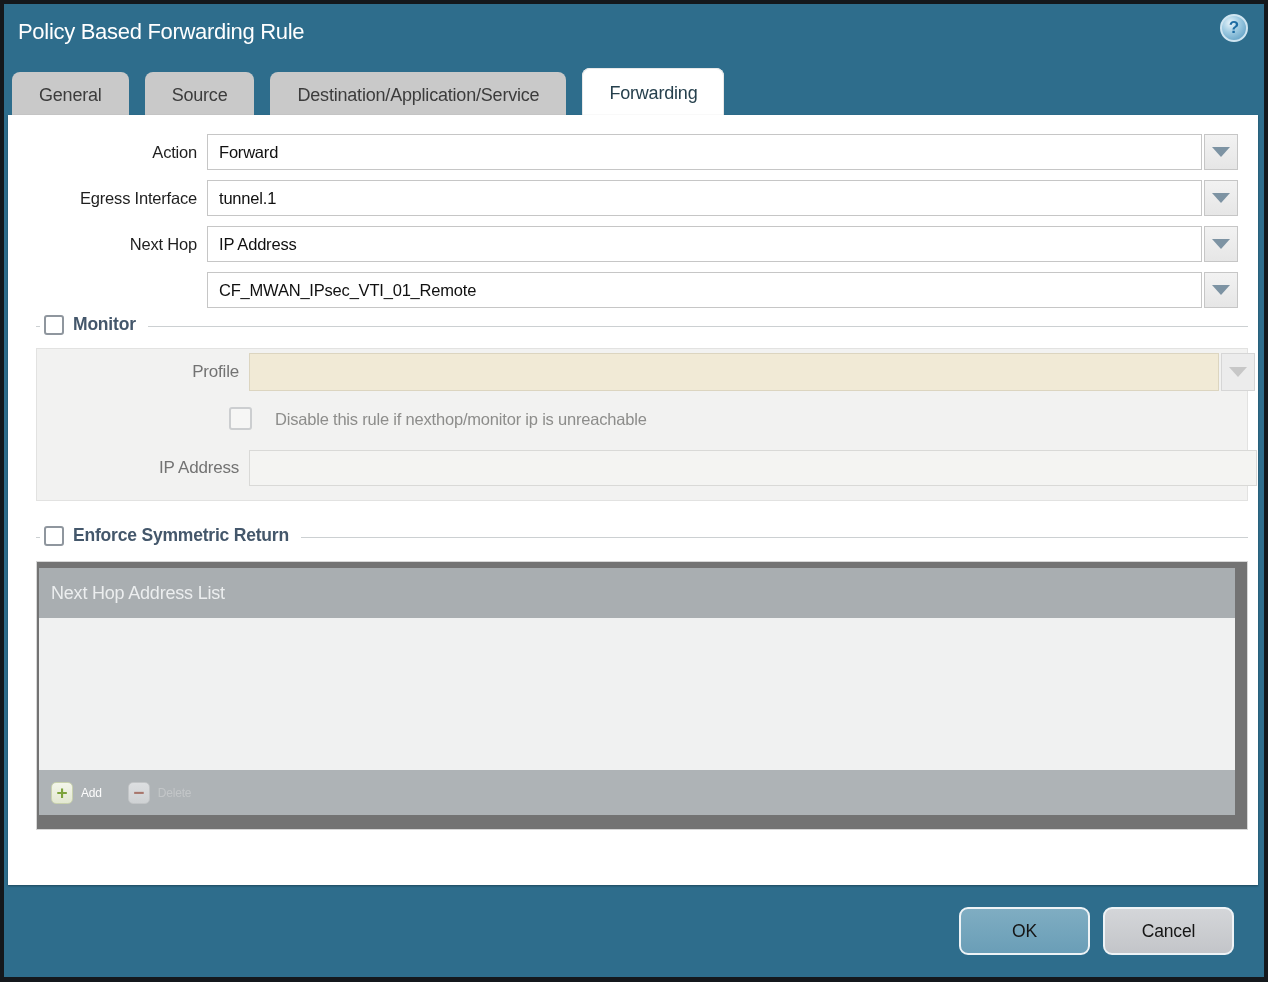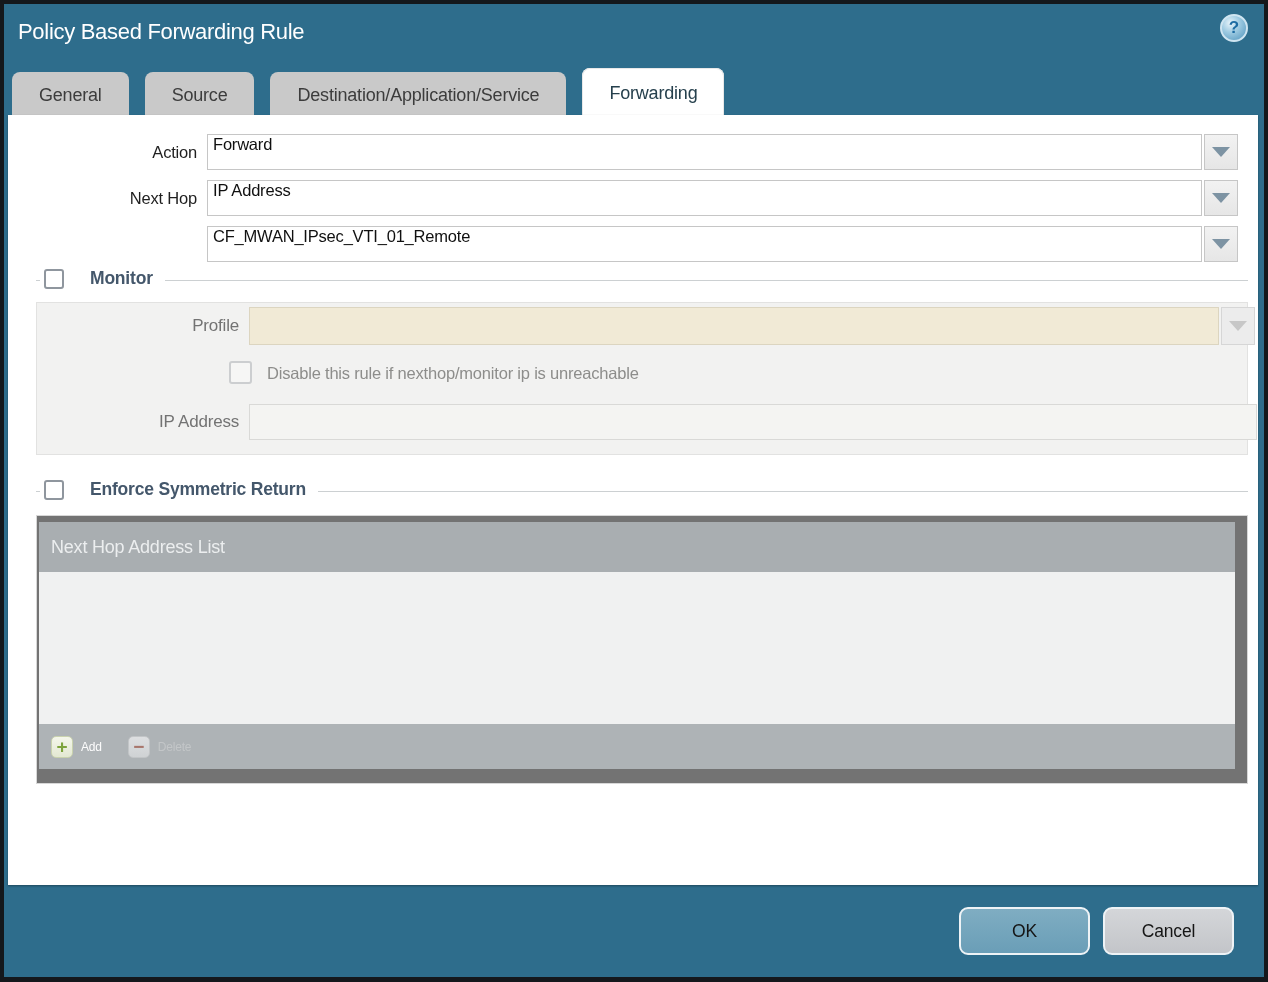--- a/index.html
+++ b/index.html
@@ -44,21 +44,21 @@
   }
   .frow{display:flex;align-items:center;margin-top:10px;}
   .frow.first{margin-top:19px;}
   .flabel{
     width:199px;text-align:right;padding-right:10px;box-sizing:border-box;
     font-size:16.5px;color:#1f1f1f;letter-spacing:-0.2px;flex:none;
   }
   .fspacer{width:199px;flex:none;}
   .field{
     width:995px;height:36px;border:1px solid #c6c6c6;background:#fff;
-    box-sizing:border-box;display:flex;padding:0 5px;
+    box-sizing:border-box;display:flex;align-items:center;padding:0 11px;
     font-size:16.5px;color:#101010;letter-spacing:-0.2px;flex:none;
   }
   .dd-btn{
     width:34px;height:36px;margin-left:2px;flex:none;box-sizing:border-box;
     background:linear-gradient(#f2f2f2,#e6e6e6);border:1px solid #c6c6c6;
     display:flex;align-items:center;justify-content:center;cursor:pointer;
   }
   .dd-arrow{
     width:0;height:0;border-left:9px solid transparent;border-right:9px solid transparent;
     border-top:10px solid #7d93a3;
@@ -68,42 +68,42 @@
 
   
   .fieldset{
     position:relative;margin-left:28px;width:1212px;border-top:1px solid #ccd0d2;
     box-sizing:border-box;
   }
   .fieldset.monitor{margin-top:18px;}
   .fieldset.symret{margin-top:36px;}
   .legend{
     position:absolute;top:-13px;left:4px;background:#ffffff;padding:0 12px 0 4px;
-    display:flex;align-items:center;gap:26px;
+    display:flex;align-items:center;gap:9px;
   }
   .legend-label{font-size:17.5px;font-weight:bold;color:#44576b;letter-spacing:-0.2px;}
   .checkbox{
     width:20px;height:20px;border:2px solid #8f969e;border-radius:3px;background:#ffffff;
     box-sizing:border-box;cursor:pointer;flex:none;
   }
   .checkbox.disabled{width:23px;height:23px;border:2px solid #ccced0;background:#f6f6f5;cursor:default;}
 
   .panel{
     margin-top:21px;background:#f2f2f1;border:1px solid #e2e2e1;box-sizing:border-box;
   }
   .panel.monitor-panel{padding:4px 0 14px 0;}
   .mrow{display:flex;align-items:center;}
   .mlabel{
     width:212px;text-align:right;padding-right:10px;box-sizing:border-box;
     font-size:17px;color:#737373;letter-spacing:-0.2px;flex:none;
   }
   .field.cream{width:970px;height:38px;background:#f1ead6;border:1px solid #dcd5c0;}
   .dd-btn.h38{height:38px;}
   .field.gray-disabled{width:1008px;height:36px;background:#f4f4f2;border:1px solid #d9d9d7;}
-  .disable-row{margin:18px 0 0 192px;display:flex;align-items:center;gap:15px;}
+  .disable-row{margin:18px 0 0 192px;display:flex;align-items:center;gap:23px;}
   .disable-row .checkbox.disabled{margin-top:-2px;}
   .disable-label{font-size:16.5px;color:#8d8d8b;letter-spacing:-0.2px;}
   .mrow.ip{margin-top:20px;}
 
   
   .panel.grid-panel{margin-top:23px;background:#737373;border:1px solid #d7d7d7;padding:6px 12px 14px 2px;}
   .grid-header{
     height:50px;background:#a9aeb1;color:#eceeef;font-size:18px;letter-spacing:-0.2px;
     display:flex;align-items:center;padding-left:12px;cursor:pointer;
   }
@@ -168,20 +168,29 @@
     <div class="frow first">
       <div class="flabel">Action</div>
       <div class="field">
         <span>Forward</span>
       </div>
       <div class="dd-btn">
         <span class="dd-arrow"></span>
       </div>
     </div>
 
+    <div class="frow">
+      <div class="flabel">Egress Interface</div>
+      <div class="field">
+        <span>tunnel.1</span>
+      </div>
+      <div class="dd-btn">
+        <span class="dd-arrow"></span>
+      </div>
+    </div>
 
     <div class="frow">
       <div class="flabel">Next Hop</div>
       <div class="field">
         <span>IP Address</span>
       </div>
       <div class="dd-btn">
         <span class="dd-arrow"></span>
       </div>
     </div>

